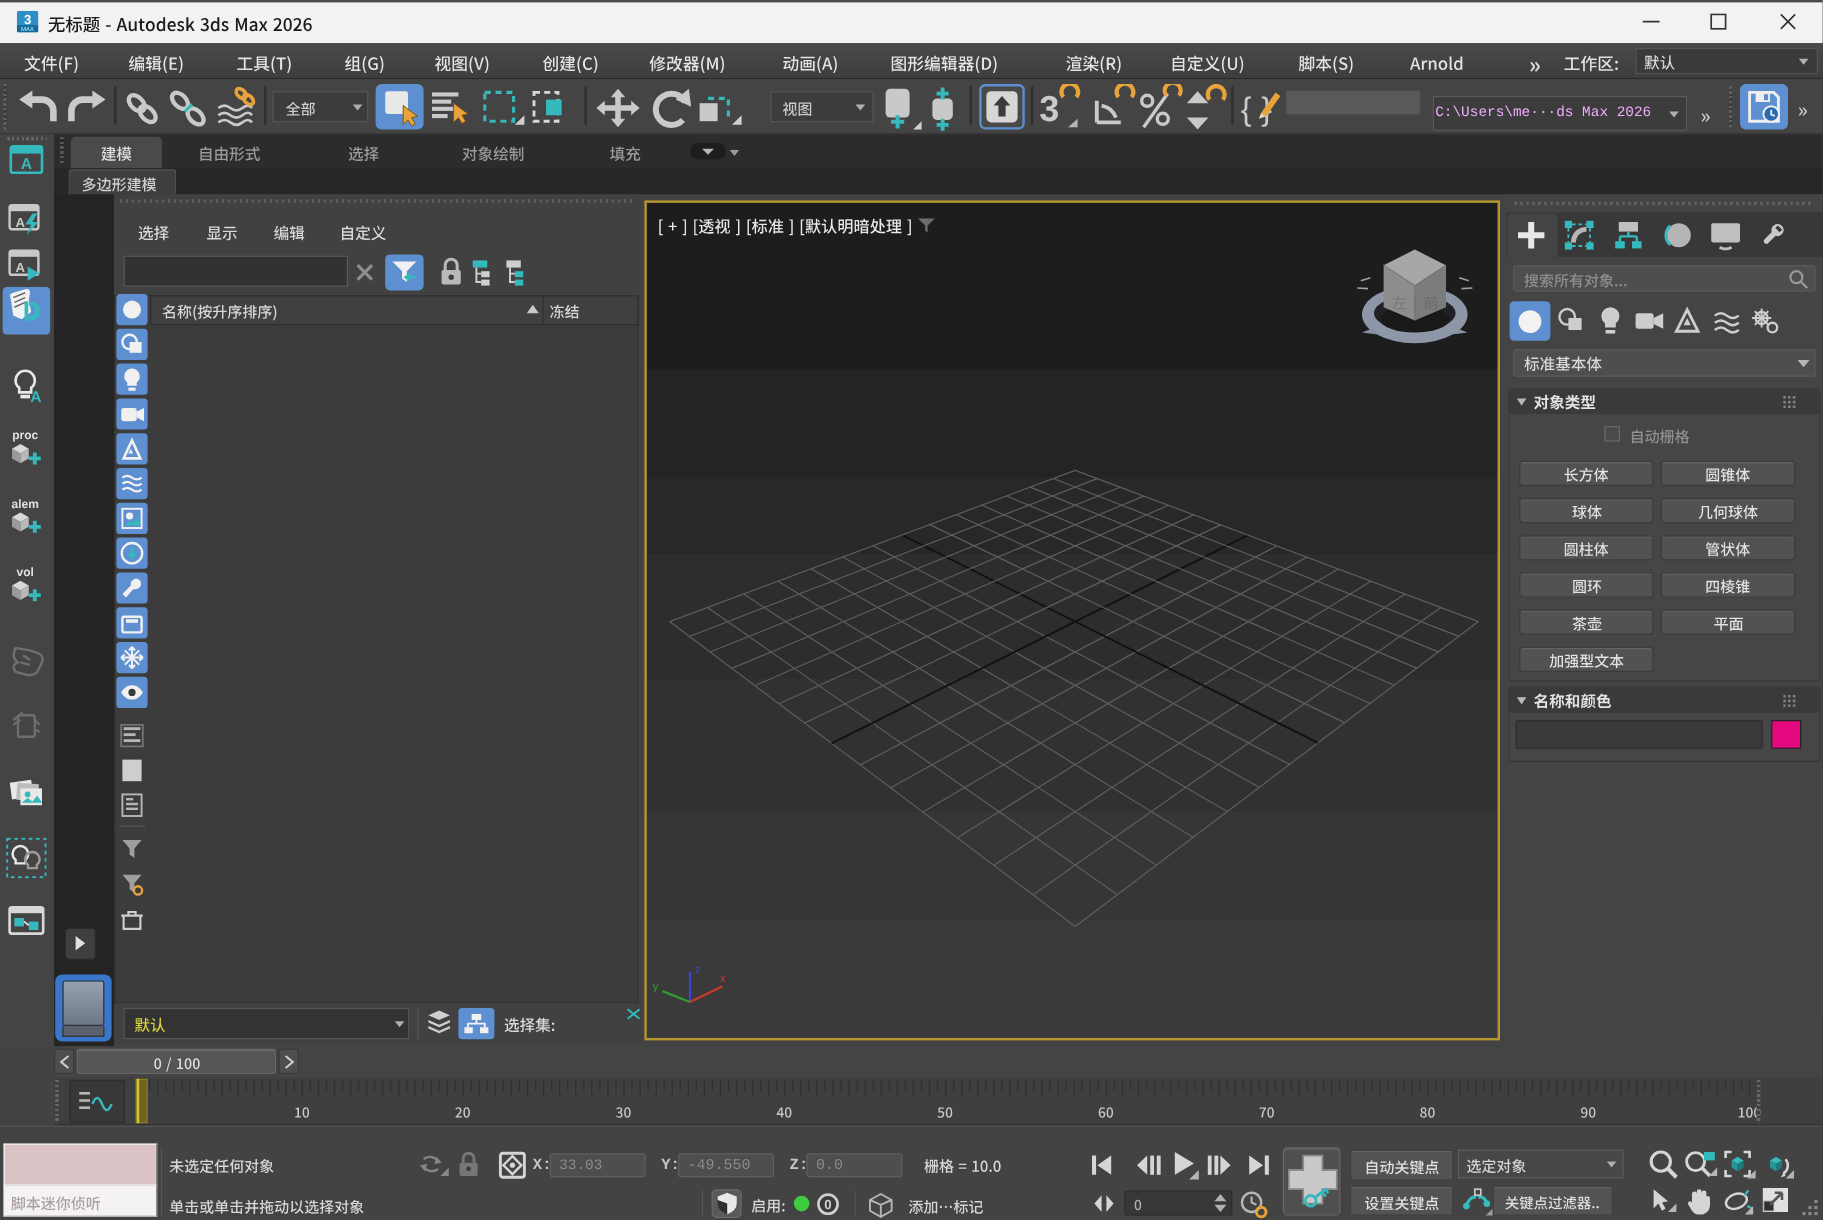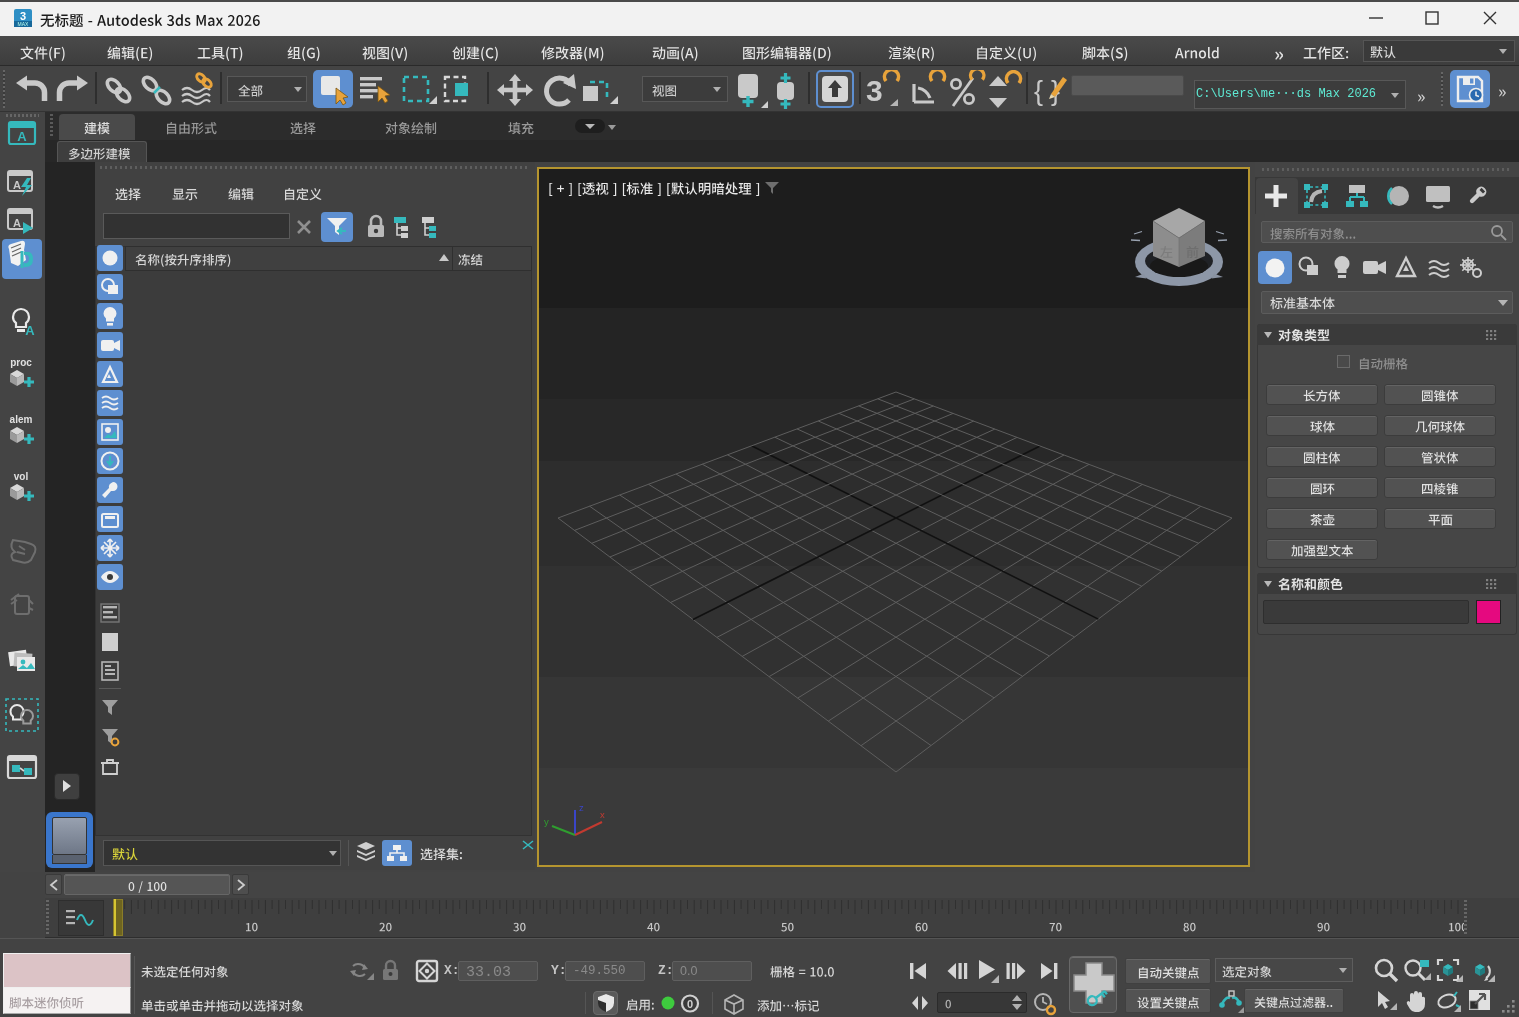--- a/index.html
+++ b/index.html
@@ -225,21 +225,21 @@
   </svg>
 <div style="position:absolute;left:1026px;top:72px;width:2px;height:32px;background:#2e2e2e"></div>
 <svg style="position:absolute;left:1034px;top:72px;" width="40" height="38" viewBox="0 0 40 38">
     <text x="0" y="28" font-size="27" fill="#c9c9c9" font-family="Liberation Sans">{</text>
  <text x="17" y="28" font-size="27" fill="#c9c9c9" font-family="Liberation Sans">}</text>
  <path d="M17 22 L29 5 L33 8 L21 25 Z" fill="#e8a33b"></path>
     <path d="M17 22 L21 25 L15 27 Z" fill="#e8d8b0"></path>
   </svg>
 <div style="position:absolute;left:1071px;top:75px;width:113px;height:21px;background:#5a5a5a;border:1px solid #4a4a4a;border-radius:2px"></div>
 <div style="position:absolute;left:1194px;top:80px;width:212px;height:29px;background:#3c3c3c;border:1px solid #585858"></div>
-<div style="position:absolute;left:1196px;top:87px;font-family:'Liberation Mono',monospace;font-size:12px;color:#5eead4">C:\Users\me···ds Max 2026</div>
+<div style="position:absolute;left:1196px;top:87px;font-family:'Liberation Mono',monospace;font-size:12px;color:#f0abfc">C:\Users\me···ds Max 2026</div>
 <svg style="position:absolute;left:1390px;top:91px;" width="10" height="8" viewBox="0 0 10 8">
     <path d="M1 2 L5 7 L9 2 Z" fill="#b0b0b0"></path>
   </svg>
 <svg style="position:absolute;left:1417px;top:82.78px;overflow:visible" width="8.517" height="24.65">
     <path d="M1.8 18.5 4.4 15.6V14.2L1.8 11.3L1 12L3.2 14.9L1 17.9ZM5 18.5 7.7 15.6V14.2L5 11.3L4.2 12L6.4 14.9L4.2 17.9Z" fill="#cfcfcf"></path>
   </svg>
 <div style="position:absolute;left:1441px;top:72px;width:2px;height:34px;background:repeating-linear-gradient(#666 0 2px,#3a3a3a 2px 4px)"></div>
 <div style="position:absolute;left:1450px;top:70px;width:40px;height:38px;background:#5e8fd0;border-radius:5px"></div>
 <svg style="position:absolute;left:1455px;top:74px;" width="30" height="30" viewBox="0 0 30 30">
     <path d="M3 3 L23 3 L27 7 L27 27 L3 27 Z" fill="none" stroke="#eee" stroke-width="2.4"></path>
@@ -1088,27 +1088,27 @@
 <path d="M7 11 L7 7.5 a4.5 4.5 0 0 1 9 0 L16 11" fill="none" stroke="#777" stroke-width="2.4"></path>
 <circle cx="11.5" cy="16" r="2" fill="#3a3a3a"></circle>
   </svg>
 <svg style="position:absolute;left:415px;top:959px;" width="24" height="24" viewBox="0 0 24 24">
     <rect x="2" y="2" width="20" height="20" rx="2" fill="none" stroke="#d5d5d5" stroke-width="2.4"></rect>
 <path d="M12 4.5 L19.5 12 L12 19.5 L4.5 12 Z" fill="none" stroke="#d5d5d5" stroke-width="2"></path>
 <circle cx="12" cy="12" r="2.2" fill="#d5d5d5"></circle>
   </svg>
 <div style="position:absolute;left:444px;top:963px;font-size:13px;font-weight:bold;color:#c4c4c4;font-family:'Liberation Mono',monospace">X:</div>
 <div style="position:absolute;left:458px;top:961px;width:80px;height:20px;background:#4e4e4e;border:1px solid #5f5f5f;border-radius:2px"></div>
-<div style="position:absolute;left:466px;top:964px;font-size:15px;color:#8a8a8a;font-family:'Liberation Mono',monospace">33.03</div>
+<div style="position:absolute;left:466px;top:964px;font-size:12px;color:#8a8a8a;font-family:'Liberation Mono',monospace">33.03</div>
 <div style="position:absolute;left:551px;top:963px;font-size:13px;font-weight:bold;color:#c4c4c4;font-family:'Liberation Mono',monospace">Y:</div>
 <div style="position:absolute;left:565px;top:961px;width:80px;height:20px;background:#4e4e4e;border:1px solid #5f5f5f;border-radius:2px"></div>
 <div style="position:absolute;left:573px;top:964px;font-size:12.5px;color:#8a8a8a;font-family:'Liberation Mono',monospace">-49.550</div>
 <div style="position:absolute;left:658px;top:963px;font-size:13px;font-weight:bold;color:#c4c4c4;font-family:'Liberation Mono',monospace">Z:</div>
 <div style="position:absolute;left:672px;top:961px;width:80px;height:20px;background:#4e4e4e;border:1px solid #5f5f5f;border-radius:2px"></div>
-<div style="position:absolute;left:680px;top:964px;font-size:12.5px;color:#8a8a8a;font-family:Liberation Sans, sans-serif">0.0</div>
+<div style="position:absolute;left:680px;top:964px;font-size:12.5px;color:#8a8a8a;font-family:Liberation Mono, monospace">0.0</div>
 <svg style="position:absolute;left:770px;top:961.75px;overflow:visible" width="64.475" height="18.125">
     <path d="M8.3 4.4V8.9H7.7V4.4H4.8V8.9H4.2V10H4.8C4.8 11.7 4.6 13.6 3.7 15.1C3.9 15.2 4.4 15.4 4.5 15.6C5.5 14.1 5.7 11.8 5.8 10H6.7V14.2C6.7 14.4 6.6 14.4 6.5 14.4C6.4 14.4 6.1 14.4 5.8 14.4C5.9 14.7 6 15.1 6.1 15.4C6.6 15.4 7 15.4 7.3 15.2C7.6 15 7.7 14.7 7.7 14.3V10H8.3C8.3 11.6 8.3 13.7 7.6 15.1C7.9 15.2 8.3 15.4 8.5 15.6C9.2 14.1 9.3 11.7 9.3 10H10.3V14.4C10.3 14.5 10.3 14.6 10.1 14.6C10 14.6 9.7 14.6 9.3 14.6C9.5 14.8 9.6 15.3 9.7 15.6C10.2 15.6 10.7 15.6 11 15.4C11.2 15.2 11.3 14.9 11.3 14.4V10H12.1V8.9H11.3V4.4ZM10.3 8.9H9.3V5.4H10.3ZM6.7 8.9H5.8V5.4H6.7ZM1.9 3.9V6.5H0.6V7.6H1.9C1.6 9.2 1 11.2 0.3 12.3C0.5 12.5 0.8 13 0.9 13.3C1.3 12.7 1.6 11.8 1.9 10.9V15.5H2.9V9.6C3.2 10.1 3.5 10.8 3.6 11.1L4.2 10.2C4.1 9.8 3.2 8.4 2.9 8V7.6H4.1V6.5H2.9V3.9Z M19.8 6.3H22.2C21.9 7 21.5 7.6 20.9 8.2C20.4 7.6 20 7 19.7 6.5ZM14.9 3.9V6.6H13.1V7.7H14.8C14.4 9.3 13.6 11.2 12.8 12.2C13 12.5 13.3 12.9 13.4 13.3C13.9 12.5 14.5 11.3 14.9 10.1V15.5H16V9.5C16.3 9.9 16.6 10.4 16.8 10.8L16.8 10.8C17 11 17.3 11.4 17.4 11.7C17.7 11.6 18 11.5 18.2 11.4V15.6H19.4V15.1H22.5V15.5H23.6V11.3L24 11.4C24.2 11.2 24.5 10.7 24.8 10.5C23.6 10.1 22.6 9.6 21.8 8.9C22.6 8 23.3 6.9 23.7 5.6L23 5.2L22.8 5.3H20.4C20.6 4.9 20.7 4.6 20.9 4.2L19.7 3.9C19.2 5.2 18.4 6.4 17.5 7.3V6.6H16V3.9ZM19.4 14V11.9H22.5V14ZM19.2 10.9C19.8 10.6 20.4 10.1 21 9.7C21.5 10.1 22.1 10.6 22.8 10.9ZM19 7.4C19.3 7.9 19.7 8.4 20.2 8.9C19.2 9.7 18.2 10.3 17 10.7L17.6 10C17.3 9.7 16.4 8.5 16 8.1V7.7H17.1L17 7.7C17.3 7.9 17.7 8.3 17.9 8.5C18.3 8.2 18.7 7.8 19 7.4Z M29.1 8.8H35.3V7.8H29.1ZM29.1 11.9H35.3V10.9H29.1Z M40.4 14.5H45.7V13.3H43.9V5.3H42.8C42.3 5.6 41.7 5.8 40.8 6V6.9H42.5V13.3H40.4Z M50.1 14.7C51.9 14.7 53 13.1 53 9.9C53 6.7 51.9 5.1 50.1 5.1C48.3 5.1 47.1 6.7 47.1 9.9C47.1 13.1 48.3 14.7 50.1 14.7ZM50.1 13.5C49.1 13.5 48.5 12.5 48.5 9.9C48.5 7.2 49.1 6.3 50.1 6.3C51 6.3 51.7 7.2 51.7 9.9C51.7 12.5 51 13.5 50.1 13.5Z M55.5 14.7C56 14.7 56.5 14.2 56.5 13.7C56.5 13.1 56 12.6 55.5 12.6C55 12.6 54.5 13.1 54.5 13.7C54.5 14.2 55 14.7 55.5 14.7Z M60.9 14.7C62.7 14.7 63.9 13.1 63.9 9.9C63.9 6.7 62.7 5.1 60.9 5.1C59.1 5.1 57.9 6.7 57.9 9.9C57.9 13.1 59.1 14.7 60.9 14.7ZM60.9 13.5C60 13.5 59.3 12.5 59.3 9.9C59.3 7.2 60 6.3 60.9 6.3C61.9 6.3 62.5 7.2 62.5 9.9C62.5 12.5 61.9 13.5 60.9 13.5Z" fill="#d8d8d8"></path>
   </svg>
 <svg style="position:absolute;left:757px;top:995.75px;overflow:visible" width="62.5" height="18.125">
     <path d="M5 10.9C4.7 11.9 4.2 12.9 3.5 13.5L4.3 14.2C5.1 13.4 5.6 12.3 5.9 11.3ZM8 11.4C8.3 12.3 8.7 13.4 8.8 14.1L9.7 13.7C9.6 13 9.2 11.9 8.8 11.1ZM9.5 11.1C10.2 12 10.9 13.3 11.2 14.2L12.2 13.7C11.9 12.8 11.2 11.6 10.5 10.6ZM6.6 9.6V14.3C6.6 14.4 6.6 14.5 6.4 14.5C6.2 14.5 5.7 14.5 5.2 14.5C5.3 14.8 5.4 15.2 5.5 15.6C6.3 15.6 6.8 15.5 7.2 15.4C7.6 15.2 7.7 14.9 7.7 14.3V9.6ZM1 4.9C1.7 5.2 2.6 5.8 3 6.2L3.7 5.3C3.3 4.9 2.4 4.4 1.7 4ZM0.4 8.3C1.2 8.6 2.1 9.1 2.5 9.6L3.2 8.6C2.7 8.2 1.8 7.7 1.1 7.4ZM0.7 14.8 1.8 15.4C2.3 14.2 2.9 12.8 3.4 11.5L2.4 10.9C1.9 12.2 1.2 13.8 0.7 14.8ZM4.1 4.6V5.7H6.8C6.6 6.2 6.5 6.7 6.3 7.2H3.6V8.3H5.7C5.1 9.2 4.3 10 3.2 10.5C3.4 10.7 3.7 11.2 3.9 11.4C5.3 10.7 6.3 9.6 7 8.3H8.4C9.1 9.5 10.2 10.6 11.5 11.2C11.6 10.9 12 10.5 12.2 10.2C11.2 9.8 10.3 9.1 9.6 8.3H12V7.2H7.5C7.7 6.7 7.9 6.2 8 5.7H11.6V4.6Z M19.6 5.4V15.3H20.7V14.4H22.8V15.2H24V5.4ZM20.7 13.3V6.6H22.8V13.3ZM14.8 4.1 14.8 6.3H13.2V7.4H14.8C14.7 10.5 14.3 13.1 12.8 14.7C13.1 14.9 13.5 15.3 13.7 15.6C15.4 13.7 15.8 10.8 15.9 7.4H17.5C17.4 12 17.3 13.6 17.1 14C17 14.1 16.9 14.2 16.7 14.2C16.4 14.2 15.9 14.2 15.4 14.1C15.6 14.4 15.7 15 15.7 15.3C16.3 15.3 16.9 15.3 17.2 15.3C17.6 15.2 17.9 15.1 18.1 14.7C18.5 14.2 18.6 12.3 18.7 6.8C18.7 6.7 18.7 6.3 18.7 6.3H15.9L16 4.1Z M27.1 8.8C26.6 8.8 26.2 9.2 26.2 9.8C26.2 10.2 26.6 10.7 27.1 10.7C27.6 10.7 28 10.2 28 9.8C28 9.2 27.6 8.8 27.1 8.8ZM31.2 8.8C30.8 8.8 30.4 9.2 30.4 9.8C30.4 10.2 30.8 10.7 31.2 10.7C31.8 10.7 32.1 10.2 32.1 9.8C32.1 9.2 31.8 8.8 31.2 8.8ZM35.4 8.8C34.9 8.8 34.5 9.2 34.5 9.8C34.5 10.2 34.9 10.7 35.4 10.7C35.9 10.7 36.3 10.2 36.3 9.8C36.3 9.2 35.9 8.8 35.4 8.8Z M43.3 4.8V5.9H48.8V4.8ZM47.2 10.5C47.8 11.8 48.3 13.4 48.5 14.4L49.6 14C49.4 13 48.8 11.4 48.2 10.2ZM43.5 10.2C43.2 11.5 42.6 12.9 42 13.8C42.2 13.9 42.7 14.2 42.9 14.4C43.6 13.4 44.2 11.9 44.6 10.4ZM42.8 7.8V8.9H45.4V14.1C45.4 14.2 45.3 14.3 45.1 14.3C45 14.3 44.4 14.3 43.8 14.3C44 14.6 44.1 15.2 44.2 15.5C45 15.5 45.6 15.5 46 15.3C46.4 15.1 46.5 14.7 46.5 14.1V8.9H49.5V7.8ZM39.9 3.9V6.5H38V7.6H39.6C39.2 9.1 38.5 10.8 37.8 11.8C38 12.1 38.3 12.6 38.4 12.9C39 12.1 39.5 11 39.9 9.7V15.5H41V9.3C41.4 9.8 41.9 10.5 42 10.9L42.7 10C42.5 9.7 41.4 8.3 41 7.9V7.6H42.6V6.5H41V3.9Z M51.4 4.9C52.1 5.6 53 6.4 53.4 7L54.3 6.2C53.8 5.6 52.9 4.8 52.2 4.2ZM50.5 7.8V9H52.5V13.2C52.5 13.8 52.1 14.3 51.8 14.5C52 14.7 52.4 15.1 52.5 15.3C52.7 15.1 53 14.8 55.1 13.3C55 13.1 54.9 12.6 54.8 12.2L53.6 13.1V7.8ZM55.2 4.8V6H60.1V8.9H55.5V13.6C55.5 15 55.9 15.4 57.5 15.4C57.8 15.4 59.8 15.4 60.1 15.4C61.5 15.4 61.9 14.8 62.1 12.7C61.7 12.6 61.2 12.4 61 12.2C60.9 13.9 60.8 14.2 60 14.2C59.6 14.2 57.9 14.2 57.6 14.2C56.8 14.2 56.7 14.1 56.7 13.6V10H60.1V10.6H61.2V4.8Z" fill="#d8d8d8"></path>
   </svg>
 <div style="position:absolute;left:585px;top:992px;width:1px;height:22px;background:#555"></div>
 <div style="position:absolute;left:593px;top:991px;width:25px;height:24px;background:#5a5a5a;border:1px solid #6a6a6a;border-radius:4px"></div>
 <svg style="position:absolute;left:596px;top:993px;" width="20" height="20" viewBox="0 0 20 20">
     <path d="M10 1 L18 4 L18 10 Q18 16 10 19 Q2 16 2 10 L2 4 Z" fill="#2e2e2e"></path>

